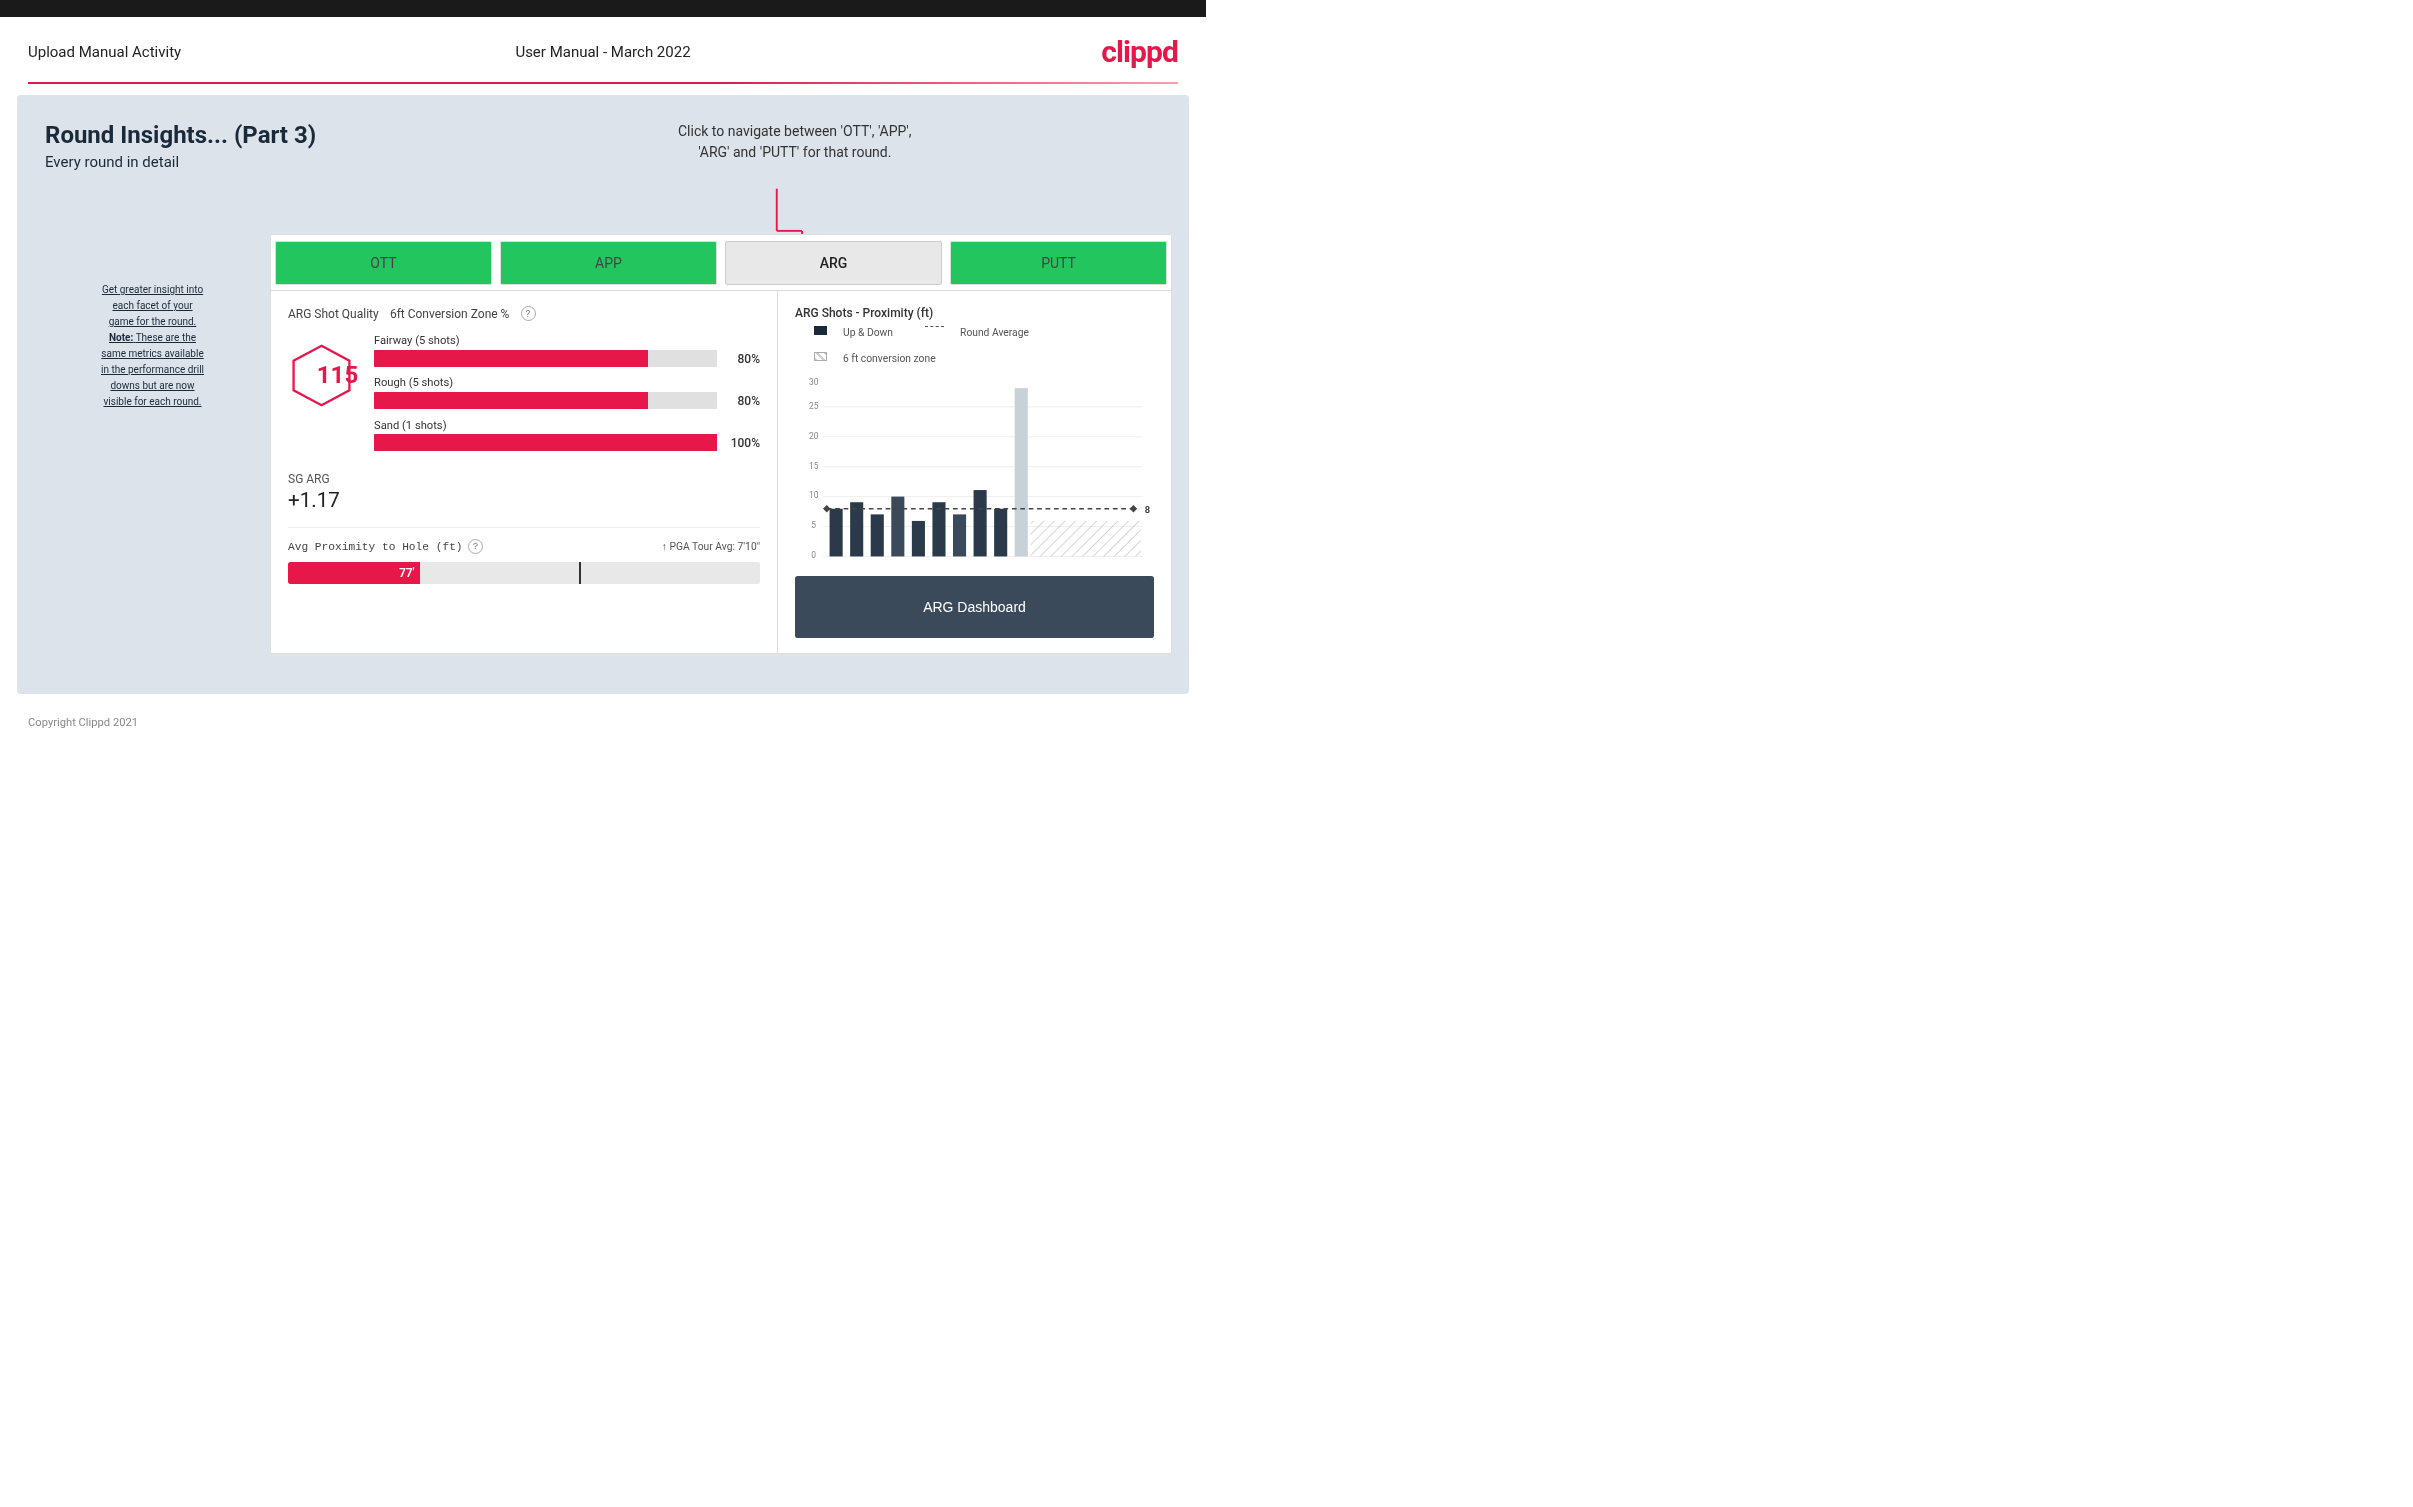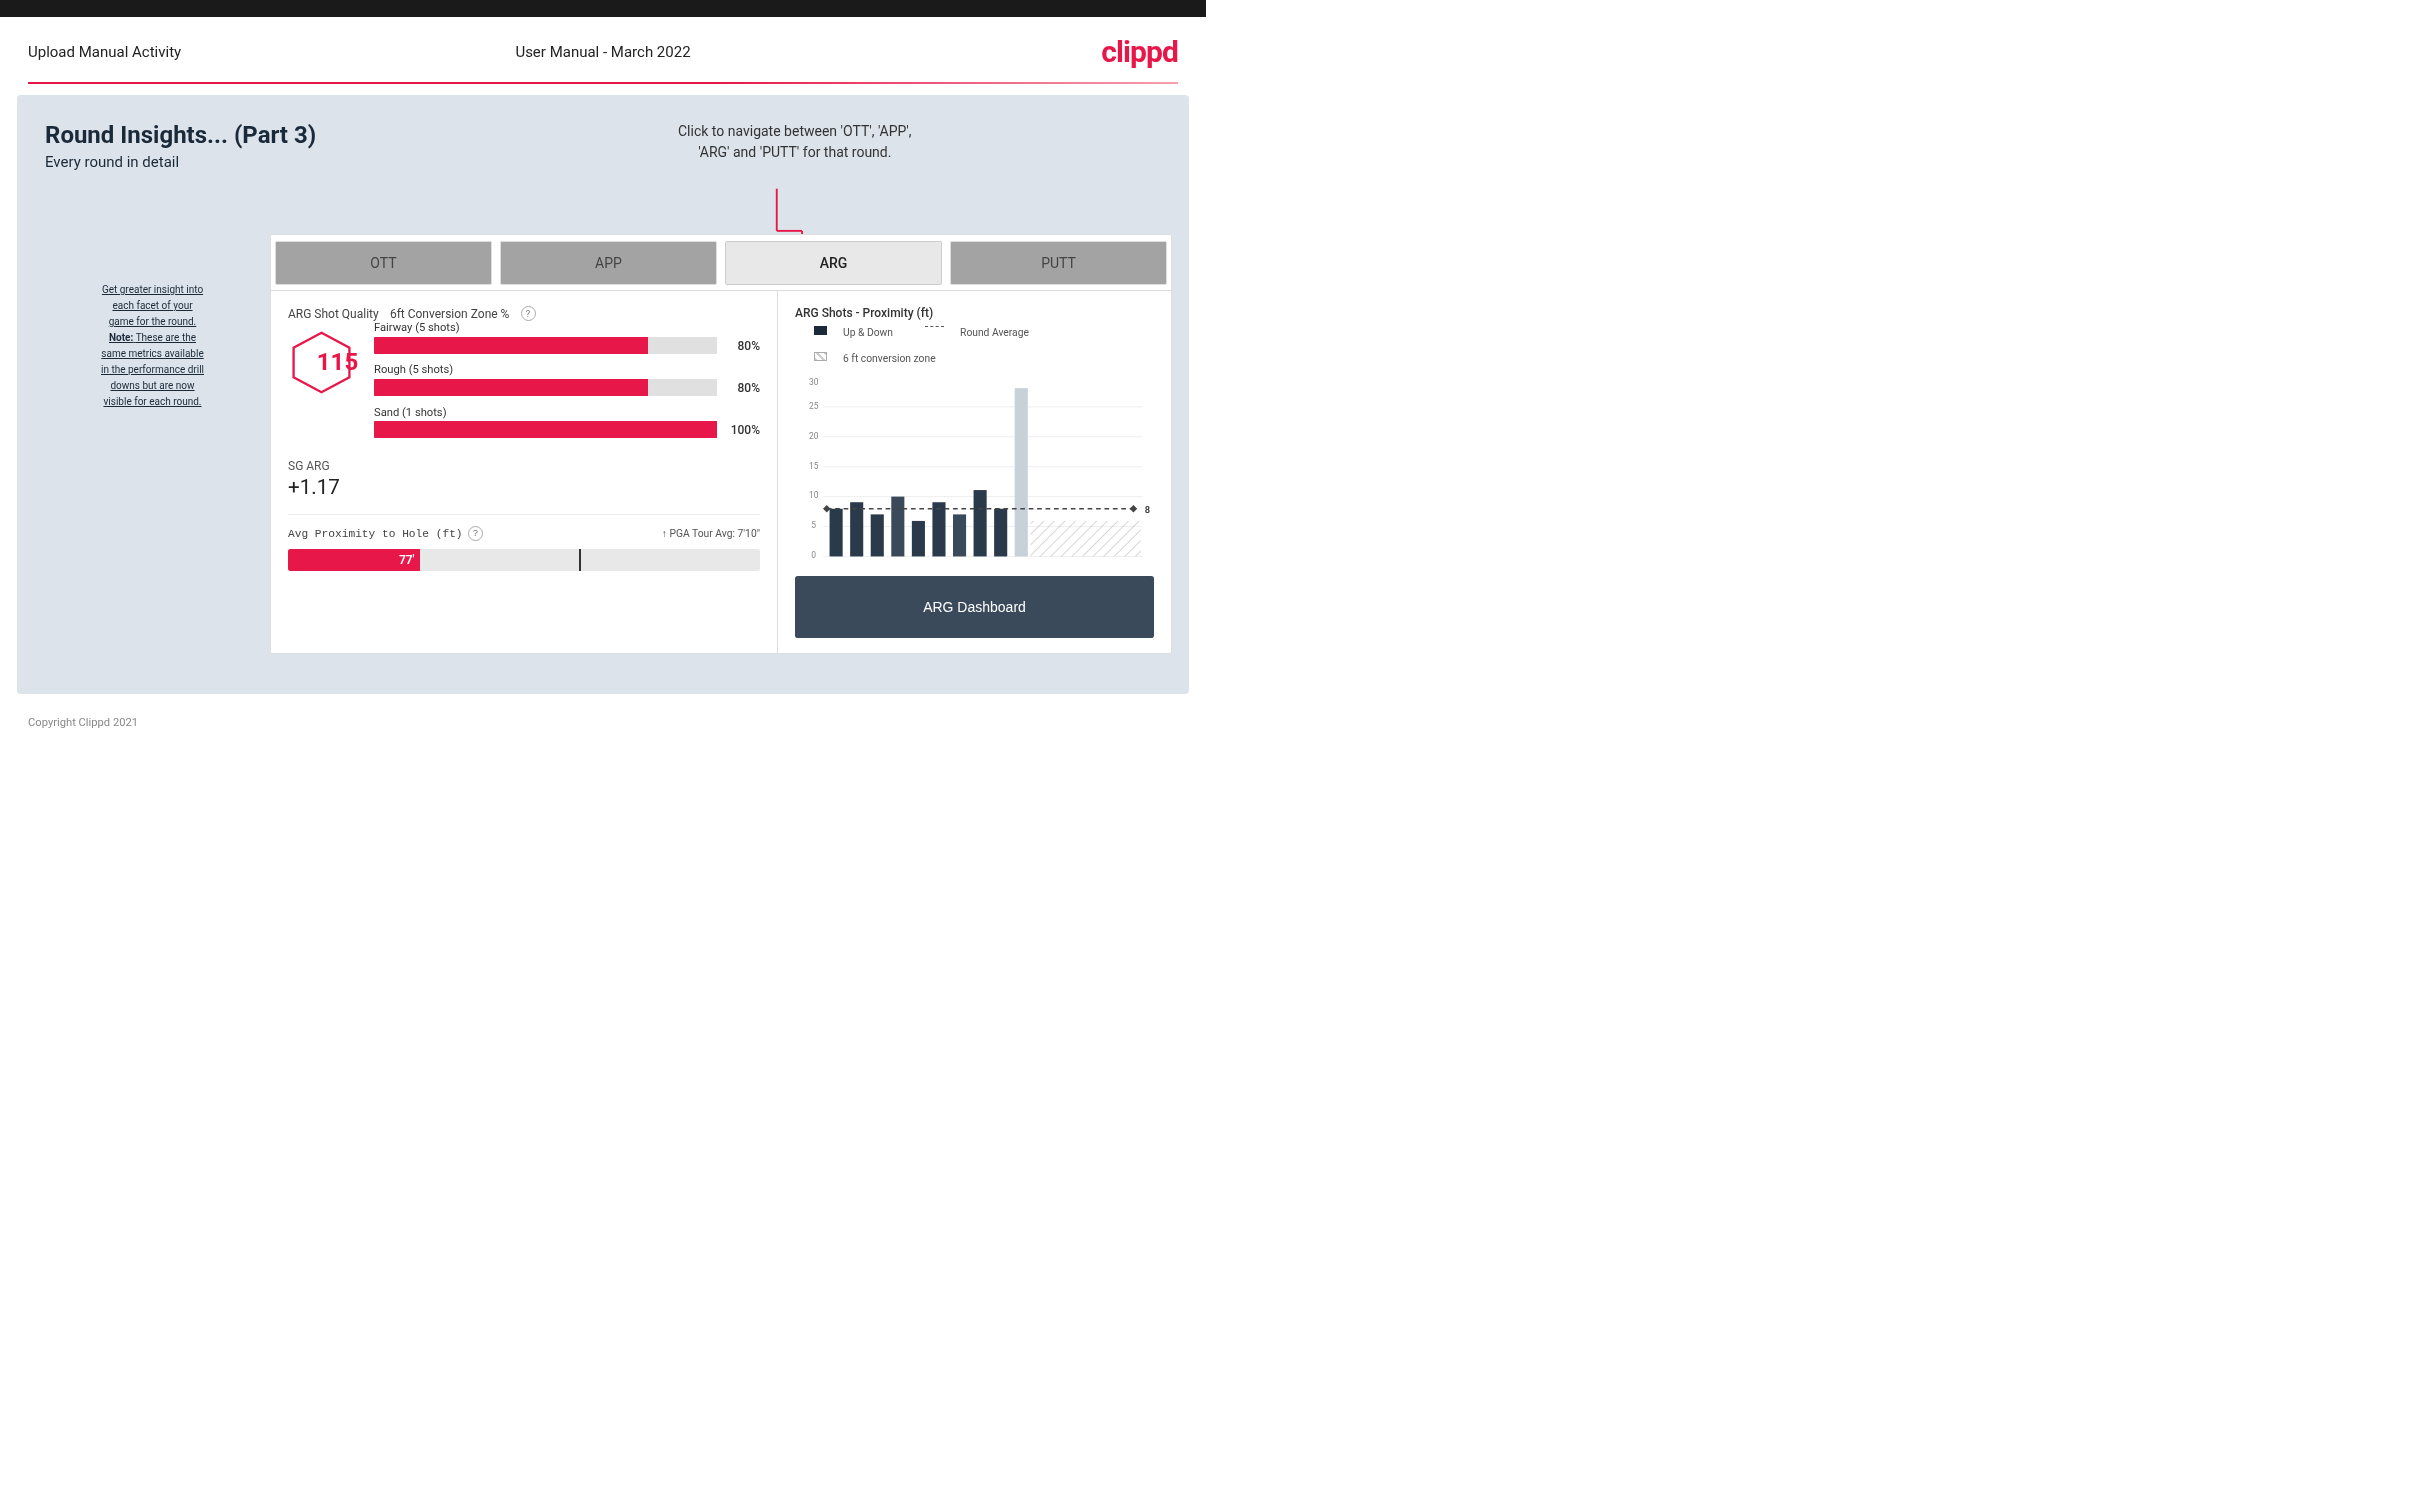--- a/index.html
+++ b/index.html
@@ -125,21 +125,21 @@
     }
     .tab {
       flex: 1;
       padding: 13px 0;
       text-align: center;
       font-size: 14px;
       color: #444;
       border: 0.9px solid #ddd;
       margin: 5.6px 3.7px;
       cursor: pointer;
-      background: #a3a3a3;
+      background: #22c55e;
       border-radius: 1.9px;
     }
     .tab.active {
       background: #e8e8e8;
       color: #222;
       font-weight: 500;
       border-color: #ccc;
     }
 
     
@@ -151,20 +151,21 @@
     .left-panel {
       flex: 1;
       padding: 15px 17px;
       border-right: 0.9px solid #ddd;
     }
 
     .shot-quality-header {
       display: flex;
       align-items: center;
       gap: 11.2px;
+      margin-bottom: 13px;
       font-size: 12px;
       color: #444;
     }
     .help-icon {
       display: inline-flex;
       align-items: center;
       justify-content: center;
       width: 15px;
       height: 15px;
       border-radius: 50%;

